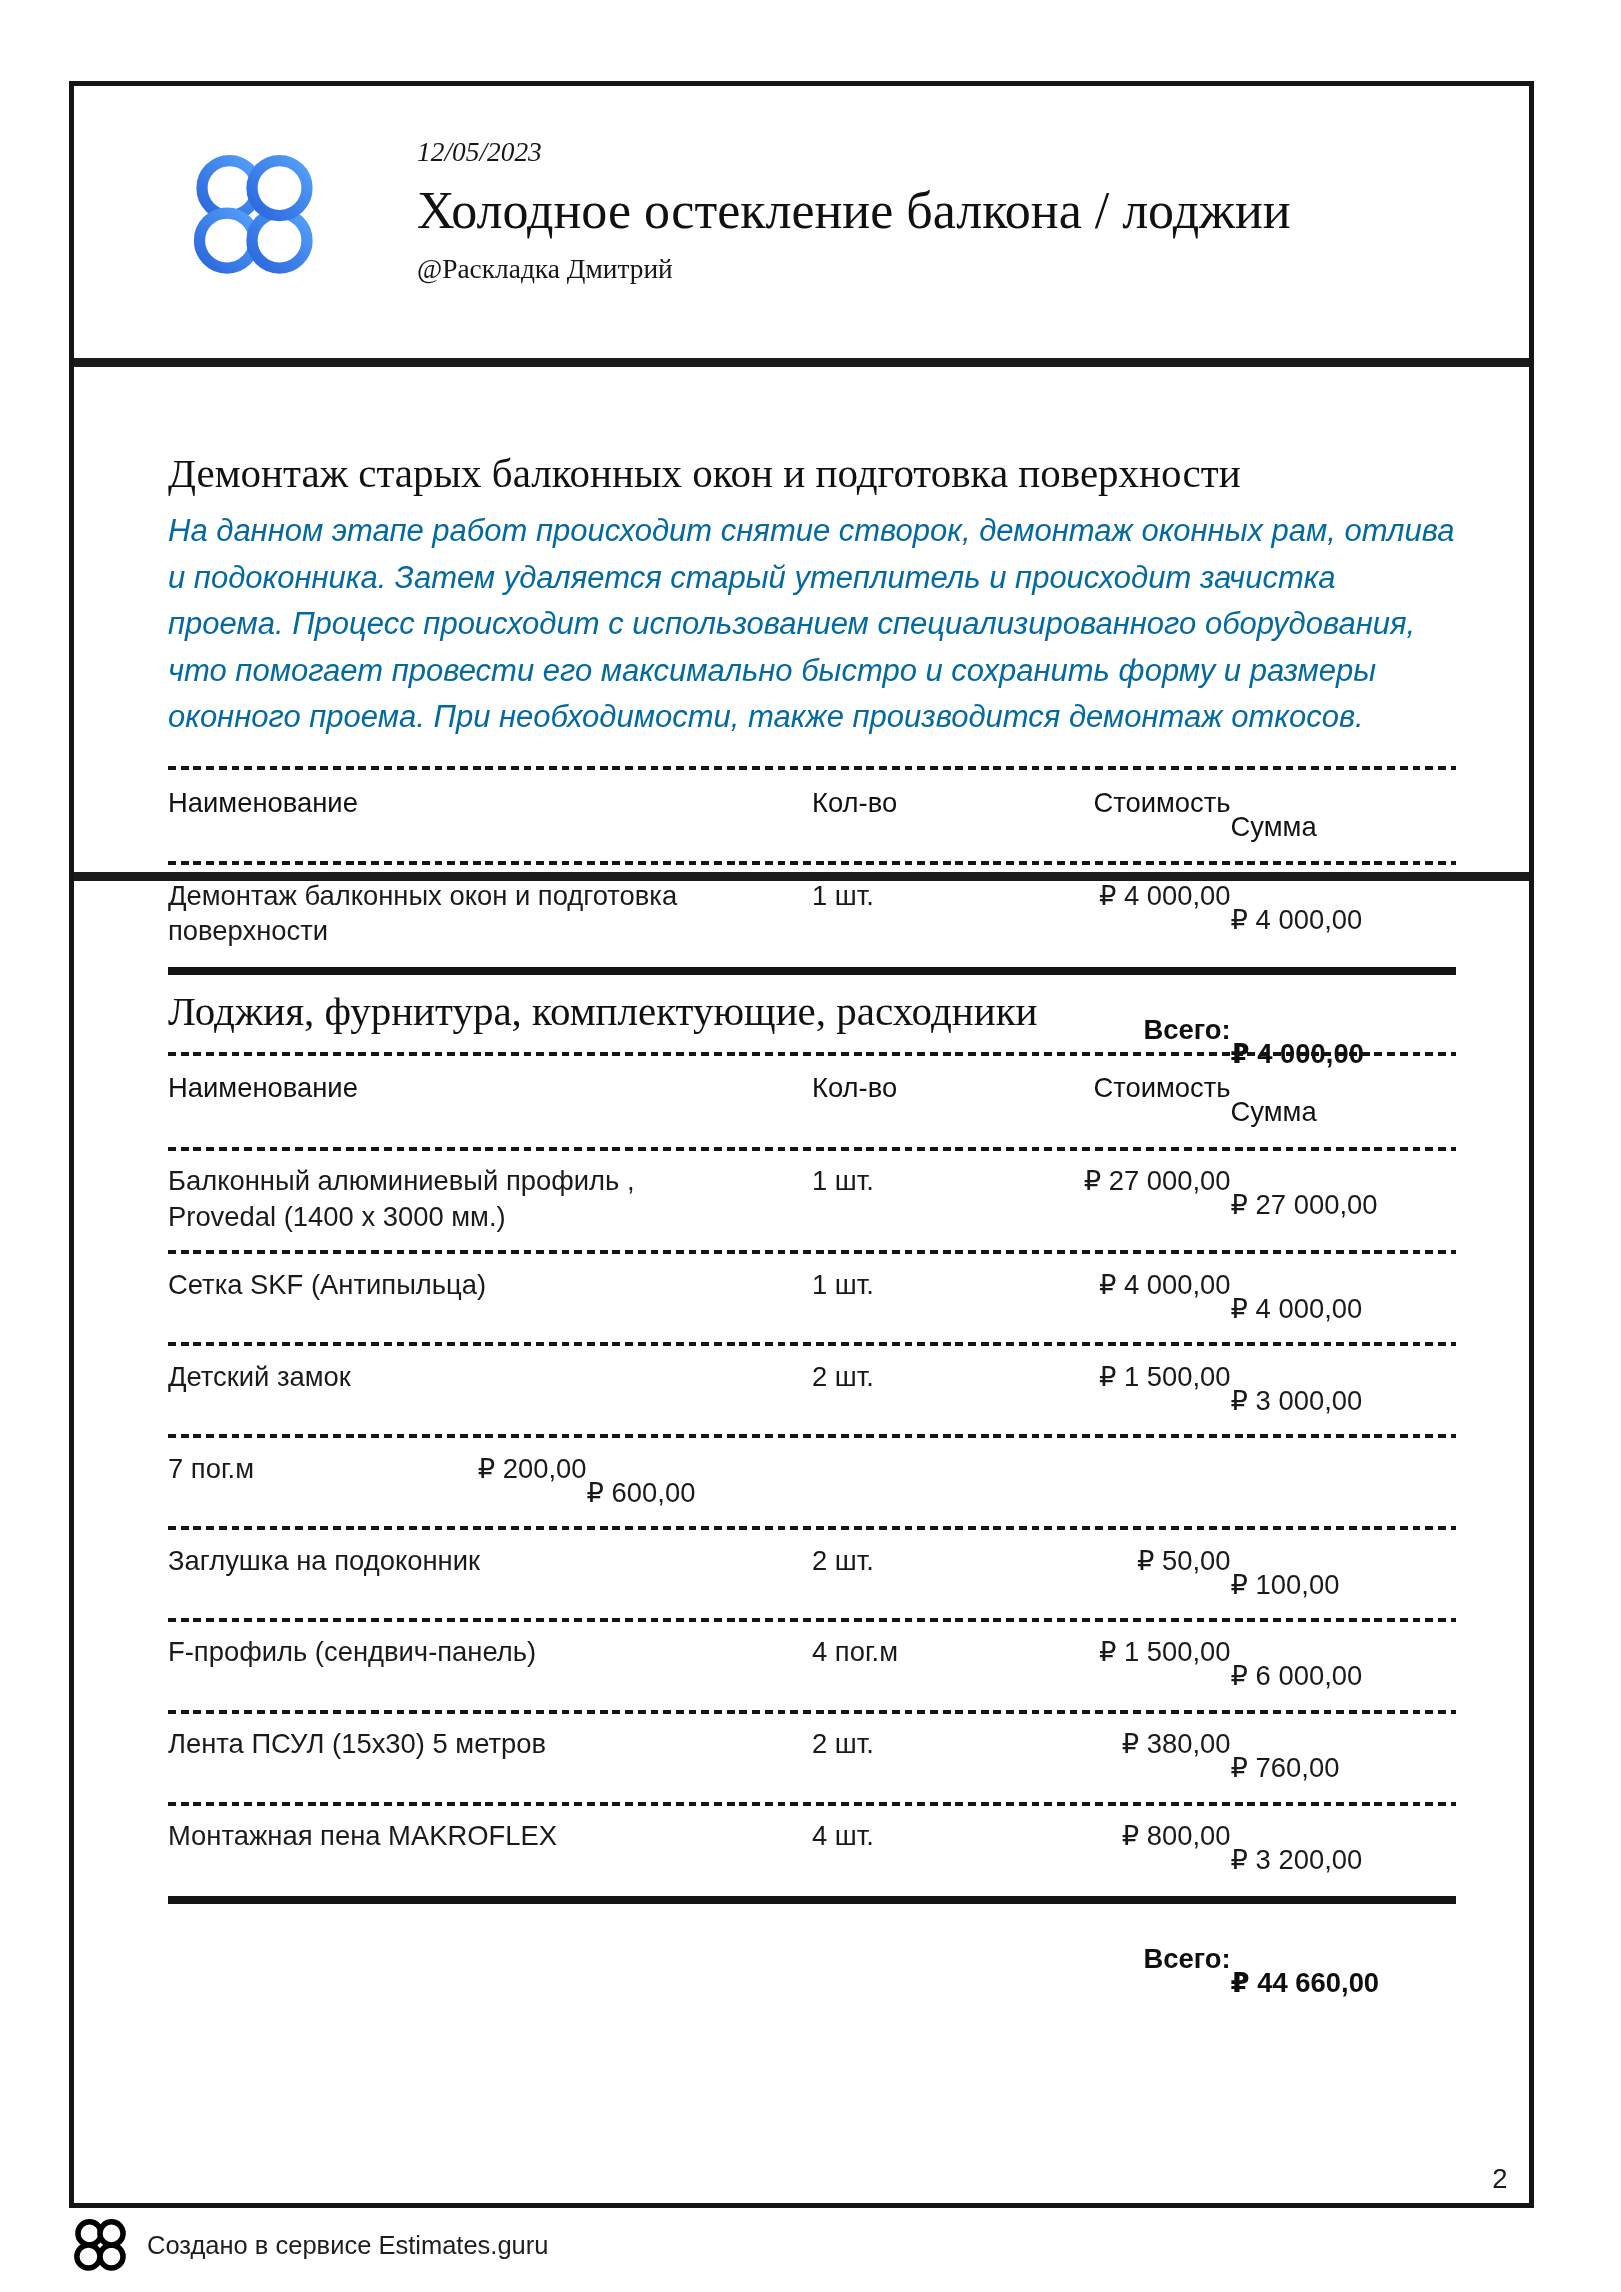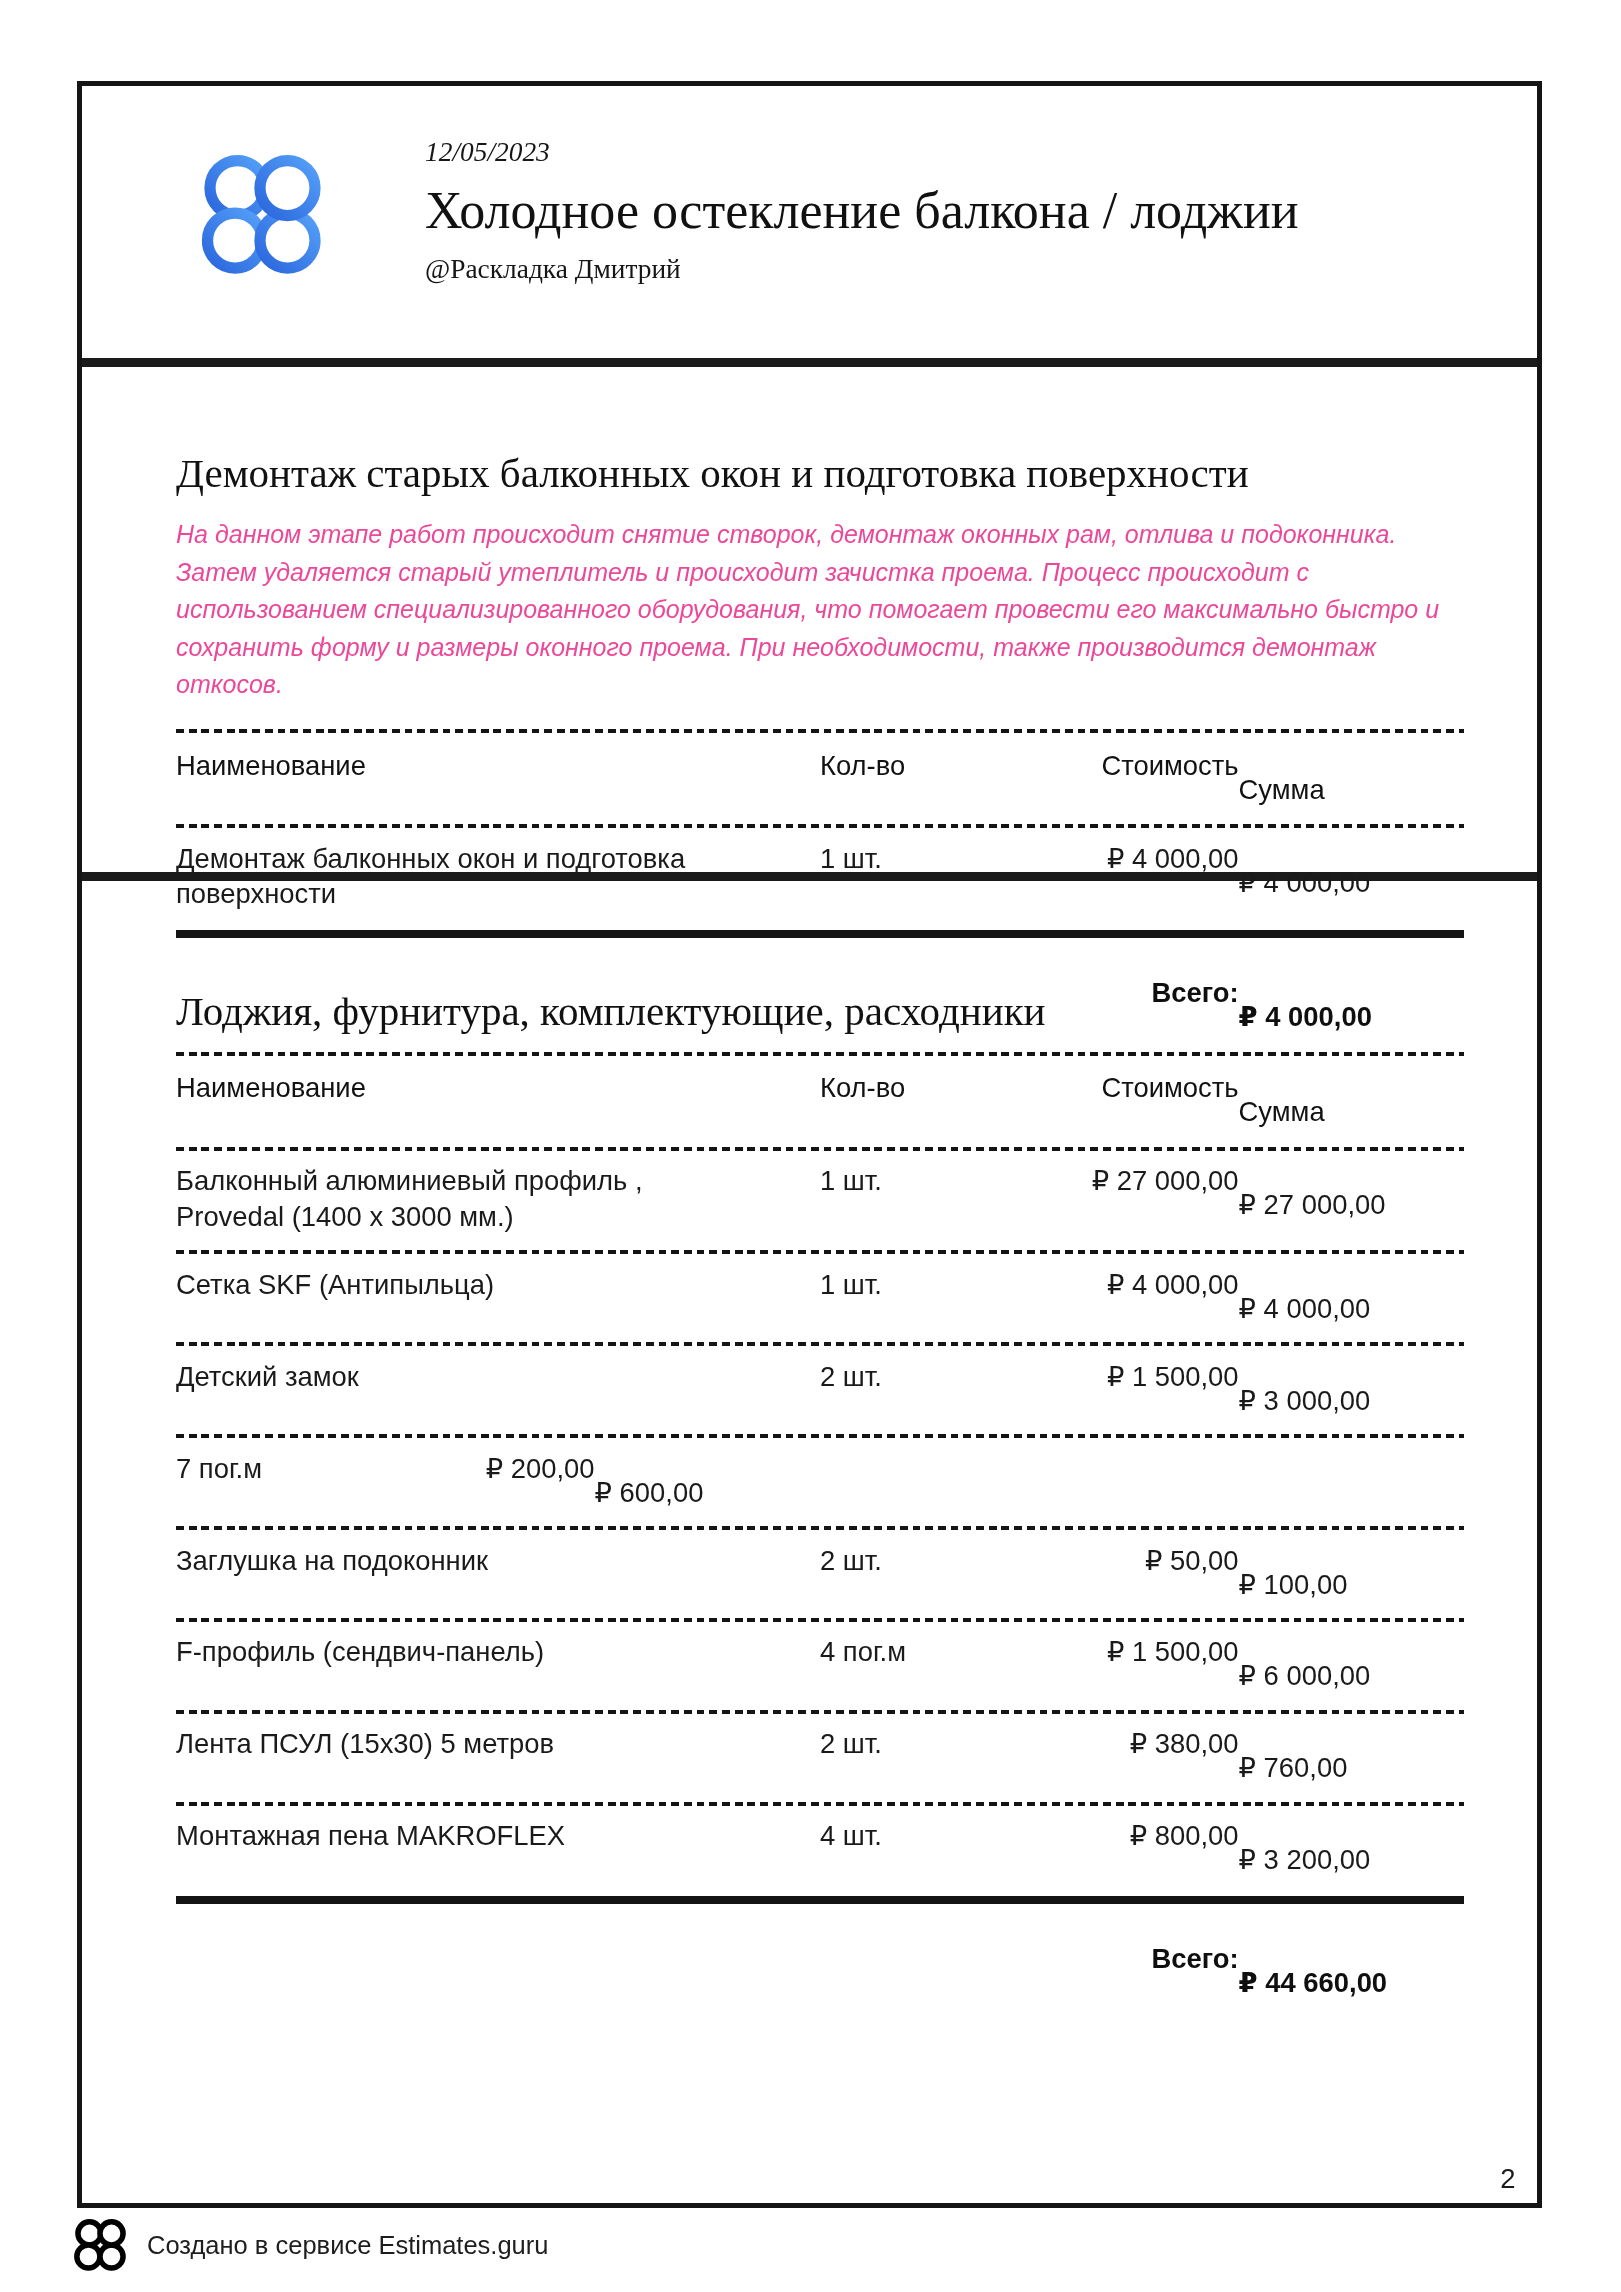--- a/index.html
+++ b/index.html
@@ -2,21 +2,21 @@
 <html><head>
 <meta charset="utf-8">
 <style>
   html,body { margin:0; padding:0; background:#e8e8e8; }
   .page {
     position:relative; width:1621px; height:2293px; background:#ffffff;
     margin:0 auto; overflow:hidden;
     font-family:"Liberation Sans","DejaVu Sans",sans-serif; color:#151515;
   }
   .main-box {
-    position:absolute; left:77px; top:81px; width:1465px; height:2127px;
+    position:absolute; left:69px; top:81px; width:1465px; height:2127px;
     box-sizing:border-box; border:5.9px solid #151515; background:#fff;
     display:flex; flex-direction:column;
   }
   
   .header-block {
     flex:none; height:221px; border-bottom:9.8px solid #1b1b1b;
     display:flex; align-items:flex-start; padding:51px 0 0 118px; box-sizing:content-box;
   }
   .brand-logo { flex:none; width:125px; height:145px; margin-top:5.9px; }
   .header-text { margin-left:100px; }
@@ -35,21 +35,21 @@
   
   .section { box-sizing:border-box; padding:0 73px 0 94px; }
   .section-1 { flex:none; height:514px; border-bottom:9.8px solid #1b1b1b; }
   .section-2 { flex:1 1 auto; position:relative; }
   .section-heading {
     font-family:"Liberation Serif","DejaVu Serif",serif; font-weight:400;
     font-size:41px; line-height:1.2; margin:82px 0 0 0; color:#111;
   }
   .section-2 .section-heading { margin-top:106px; }
   .section-desc {
-    font-style:italic; font-size:25px; line-height:1.5; margin-top:18px; color:#ec4899;
+    font-style:italic; font-size:31px; line-height:1.5; margin-top:10px; color:#0369a1;
   }
   
   .est-table { margin-top:25.5px; }
   .section-2 .est-table { margin-top:15.7px; }
   .t-rule {
     height:3.9px;
     background:repeating-linear-gradient(90deg,#141414 0 7.8px,transparent 7.8px 12.7px);
   }
   .t-head, .t-row { display:flex; font-size:27.4px; line-height:1.3; }
   .t-head { padding:14.7px 0 16.7px; color:#121212; }

